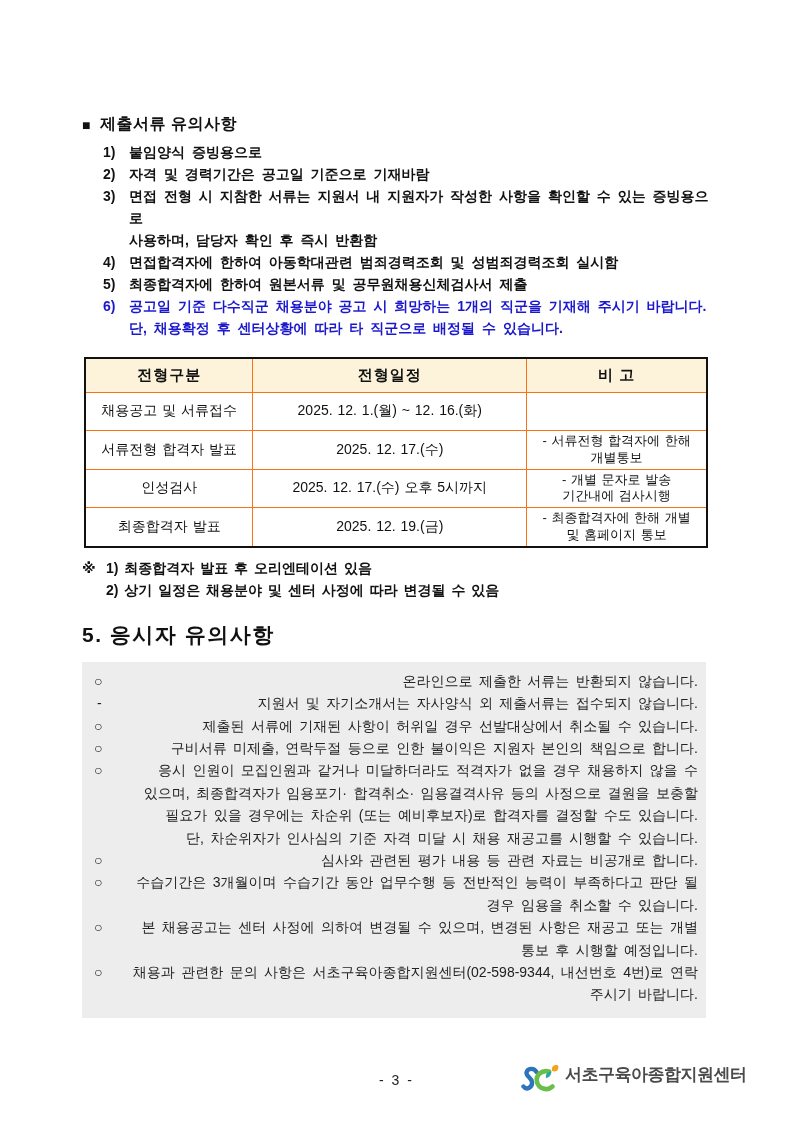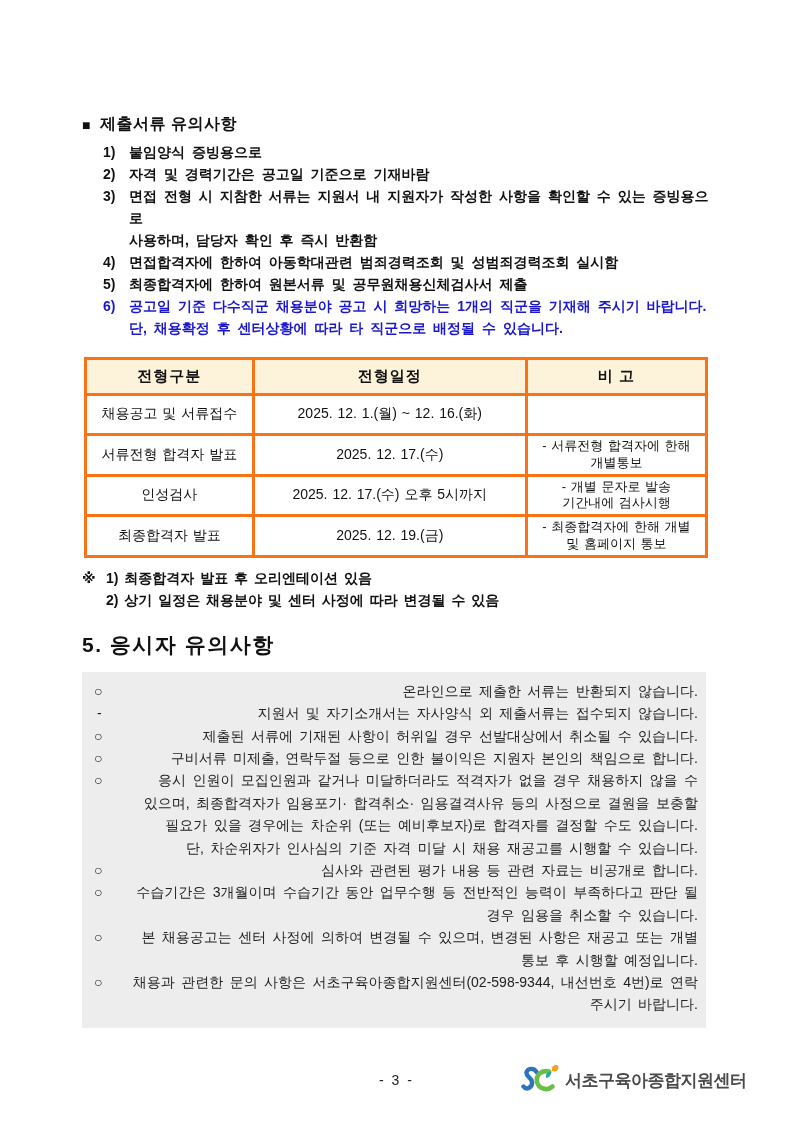--- a/index.html
+++ b/index.html
@@ -22,42 +22,42 @@
   .sub-item .txt { flex:1; white-space:pre-line; }
   .sub-item.blue { color:#1b18cc; }
 
   
   .section-head { font-size:21px; font-weight:bold; letter-spacing:1.5px; }
   .sec4 { margin-top:42px; }
   .sec5 { margin-top:19px; }
 
   
   .sched-table { border-collapse:collapse; width:624px; margin:17px 0 0 2px; border:2px solid #111; }
-  .sched-table th, .sched-table td { border:3px solid #f97316; text-align:center; vertical-align:middle; padding:2px 2px;margin-left:8px; }
+  .sched-table th, .sched-table td { border:1px solid #f97316; text-align:center; vertical-align:middle; padding:2px 2px;margin-left:8px; }
   .sched-table th { background:#fdf3da; font-size:15px; font-weight:bold; height:29px; letter-spacing:1px; }
   .sched-table td { font-size:14px; height:33px; word-spacing:1px; }
   .sched-table td.remark { font-size:13px; line-height:1.3; white-space:pre-line; }
 
   
   .footnotes { margin-top:9px; font-size:14px; font-weight:bold; word-spacing:2px; }
   .fn-row { display:flex; line-height:1.6; }
   .fn-mark { flex:none; width:24px; }
   .fn-indent { flex:none; width:24px; }
   .fn-text { flex:1; }
 
   
   .notice-box { margin-top:13px; background:#ededed; padding:8px 8px 12px 12px; width:604px; }
   .n-item { display:flex; font-size:14px; line-height:1.6; word-spacing:2.5px; color:#222222; }
   .n-item .mark { flex:none; width:23px; }
   .n-item.dash .mark { padding-left:3px; box-sizing:border-box; }
   .n-item .txt { flex:1; white-space:pre-line;text-align:right; }
 
   
   .page-num { position:absolute; top:1072px; left:0; width:793px; text-align:center; font-size:14px; letter-spacing:2px; color:#222; }
-  .logo { position:absolute; top:1063px; left:521px; display:flex; align-items:center; }
+  .logo { position:absolute; top:1063px; left:521px; display:flex; align-items:flex-start; }
   .logo-mark { width:42px; height:34px; margin-right:2px; }
   .logo-text { font-size:17px; font-weight:600; color:#4a4a4a; letter-spacing:-0.5px; }
 </style>
 </head>
 <body>
 
 <div class="page">
   <div class="content">
 
     <div class="sub-head">

